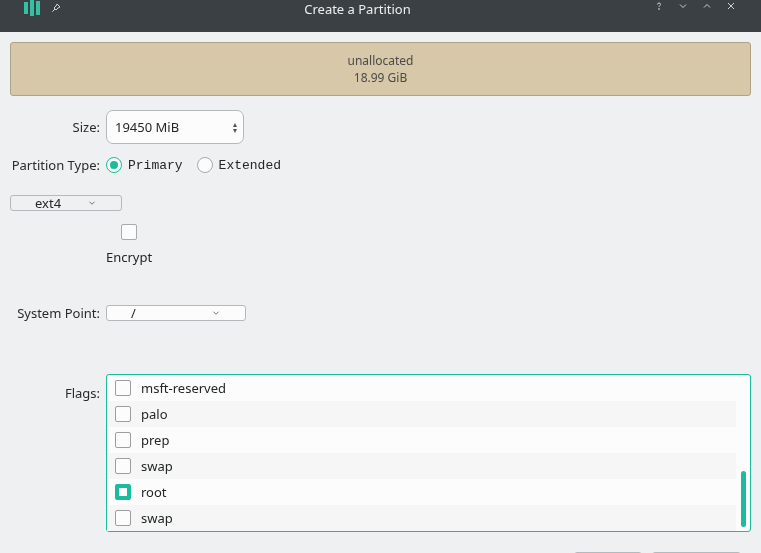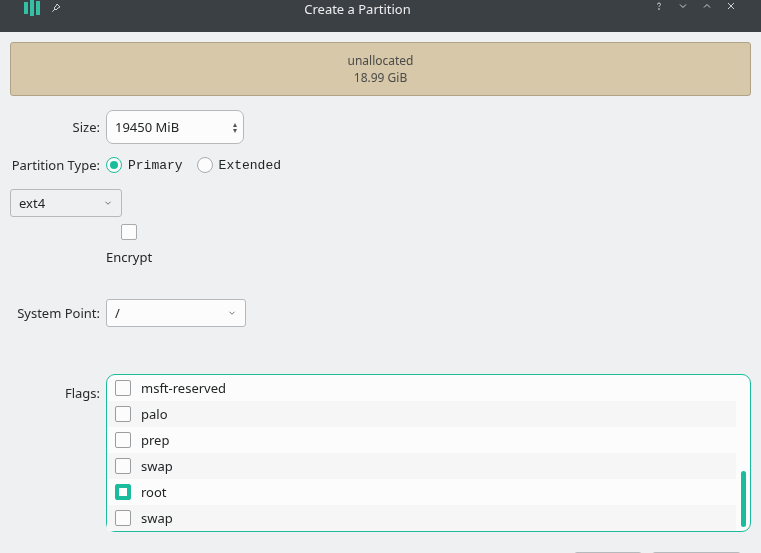--- a/index.html
+++ b/index.html
@@ -76,36 +76,36 @@
   .radio .dot {
     width:16px; height:16px; border-radius:50%;
     border:1px solid #a8abad; background:#fcfcfc; position:relative;
   }
   .radio.checked .dot { border-color:#1abc9c; }
   .radio.checked .dot::after {
     content:""; position:absolute; inset:3px; border-radius:50%; background:#1abc9c;
   }
 
   .combo, .edit-combo {
-    height: 28px; border:1px solid #b6b9bb; border-radius:3px;
+    height: 16px; border:1px solid #b6b9bb; border-radius:3px;
     background:#eff0f1; display:flex; align-items:center;
-    padding: 0 8px; min-width:112px; justify-content:space-between;
+    padding: 0 24px; min-width:112px; justify-content:space-between;
     cursor:pointer;
   }
   .edit-combo { width: 140px; background:#fcfcfc; }
   .combo .chev, .edit-combo .chev { color:#555; }
   .combo .chev svg, .edit-combo .chev svg { width:10px; height:10px; display:block;}
 
   .checkbox { display:inline-flex; align-items:center; gap:8px; cursor:pointer;flex-direction:column; }
   .checkbox .box {
     width:16px; height:16px; border:1px solid #a8abad; border-radius:2px; background:#fcfcfc;
   }
 
   .flags-panel {
-    flex:1; border:1px solid #1abc9c; border-radius:9px;
+    flex:1; border:1px solid #1abc9c; border-radius:3px;
     background:#fcfcfc; height: 158px; position:relative;
     display:flex;
   }
   .flags-list { flex:1; overflow:hidden; }
   .flag-item {
     height:26px; display:flex; align-items:center; gap:10px;
     padding: 0 8px;
   }
   .flag-item:nth-child(even){ background:#f6f6f6; }
   .flag-item .box {

